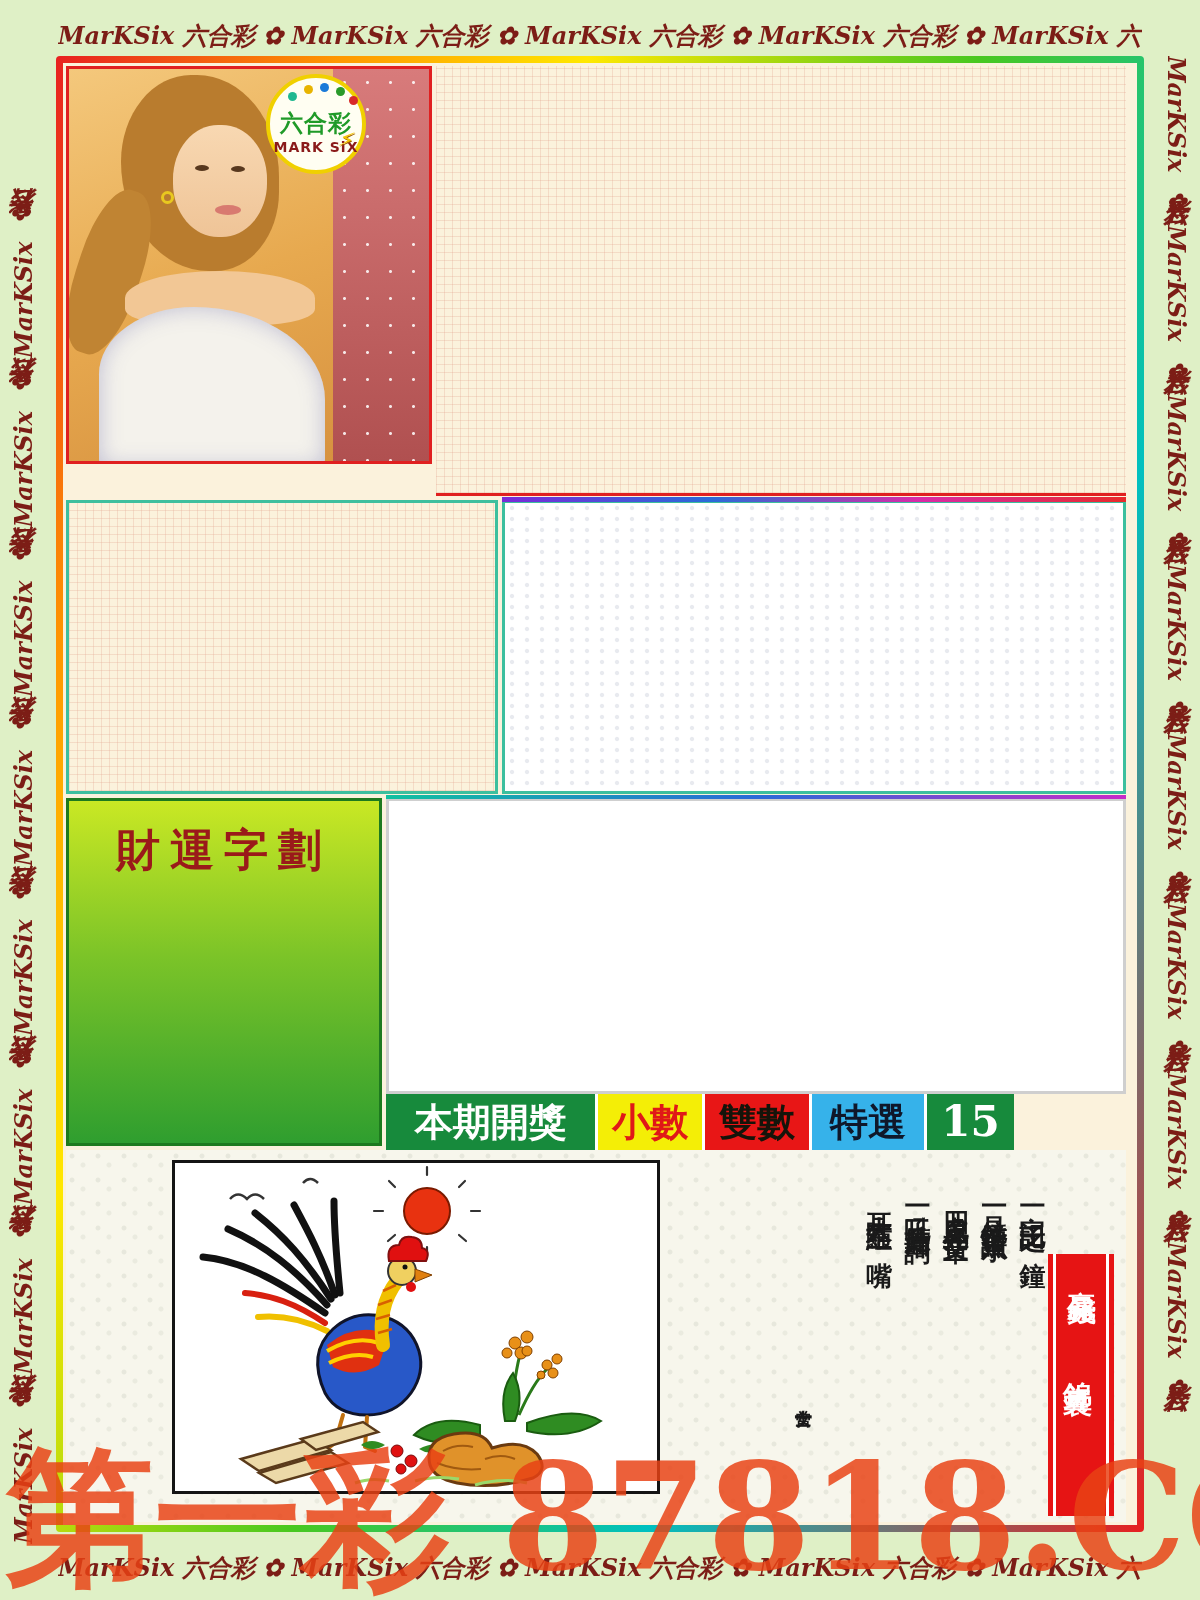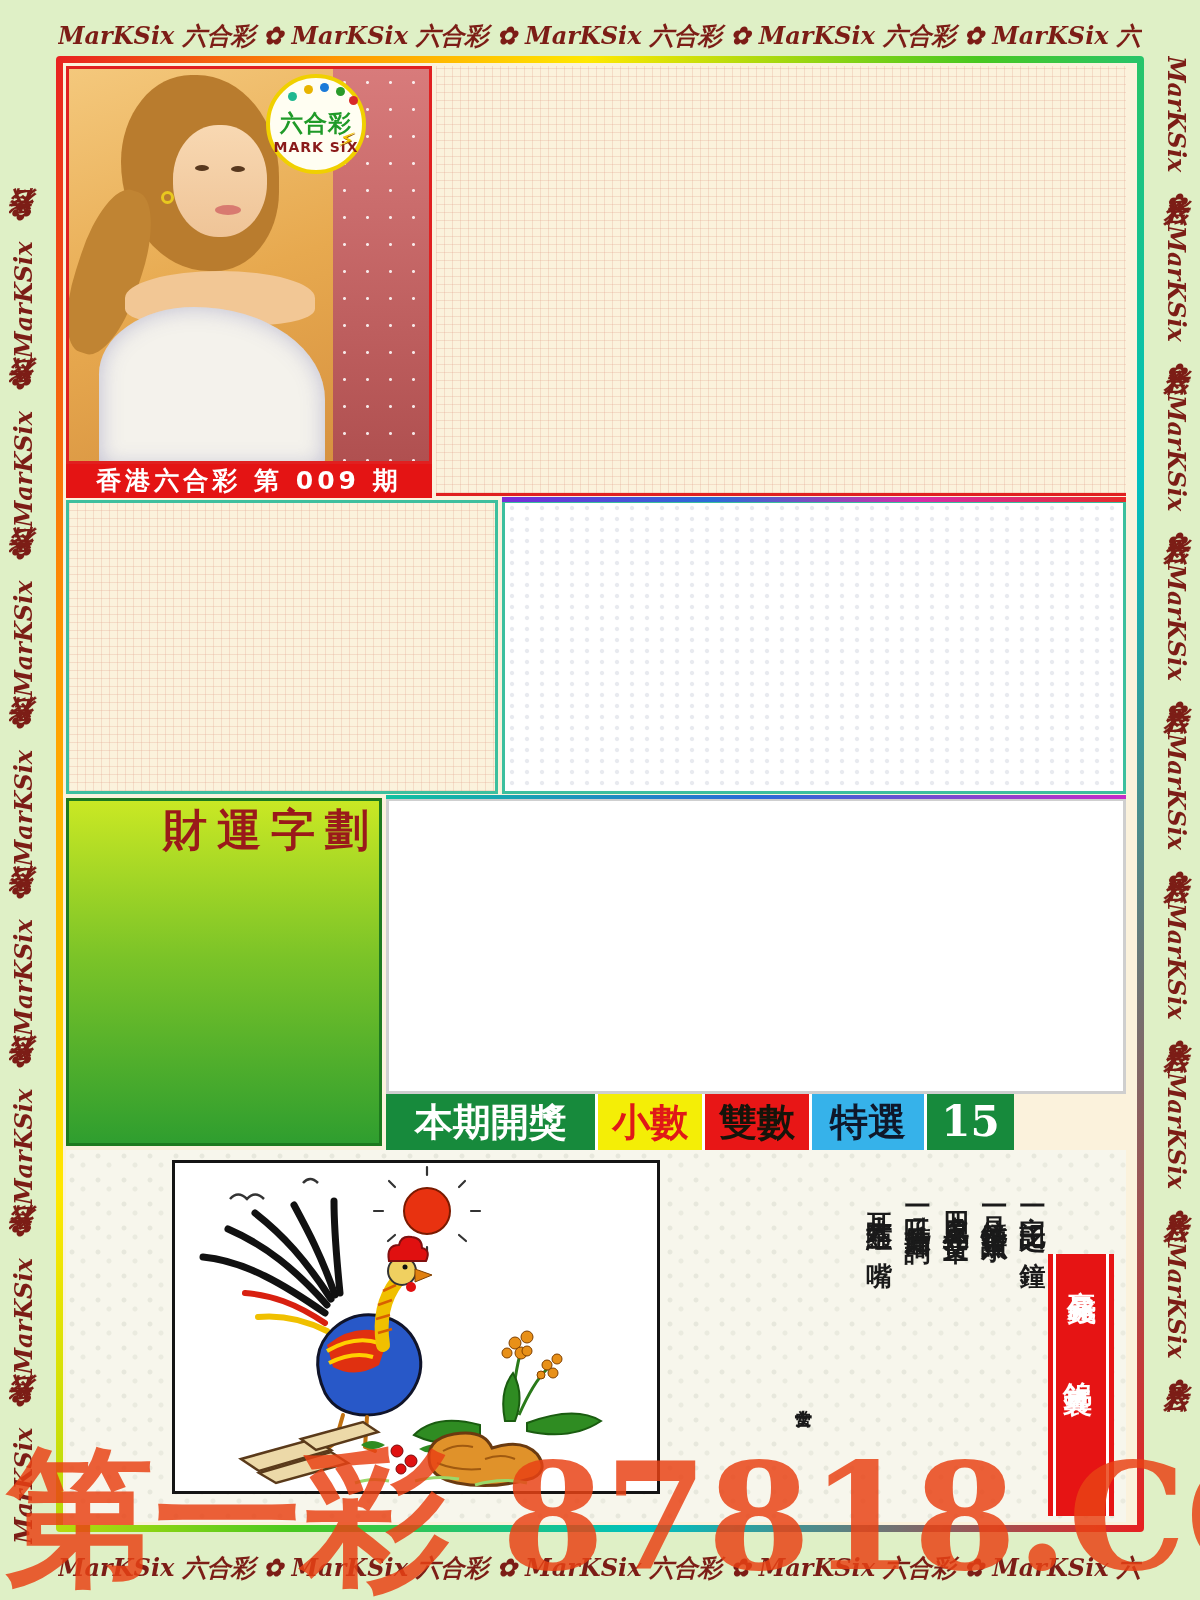--- a/index.html
+++ b/index.html
@@ -98,21 +98,21 @@
   .theater{left:502px;top:500px;width:624px;height:294px;border:3px solid #3dbf9e;z-index:3;}
   .th-accent{left:502px;top:497px;width:624px;height:5px;background:linear-gradient(90deg,#7a2ad8,#2a6ad8,#d82aa8,#e82a2a);z-index:4;}
   .woman-svg{left:508px;top:505px;width:150px;height:284px;}
   .th-title{left:662px;top:507px;width:460px;font-size:41px;font-weight:bold;letter-spacing:2px;font-family:"DejaVu Serif",serif;
     color:#ffd8ec;text-shadow:-1px -1px 0 #8ae0f0,2px 2px 0 #2a2a9a,4px 4px 3px rgba(40,40,120,.55);white-space:nowrap;}
   .joke{left:660px;top:560px;width:462px;color:#181818;font-size:29px;font-weight:bold;line-height:1.32;font-family:"DejaVu Serif",serif;}
 
   
   .fortune{left:66px;top:798px;width:316px;height:348px;border:3px solid #1e7a1e;
     background:linear-gradient(180deg,#c9e824 0%,#7cc428 45%,#2f9e2f 100%);z-index:3;text-align:center;}
-  .f-title{margin-top:0;color:#9a1a1a;font-size:44px;font-weight:bold;letter-spacing:10px;font-family:"DejaVu Serif",serif;text-align:right;}
+  .f-title{margin-top:20px;color:#9a1a1a;font-size:44px;font-weight:bold;letter-spacing:10px;font-family:"DejaVu Serif",serif;}
   .f-oval{left:128px;top:866px;width:190px;height:210px;background:#fff;border:2px solid #4a3012;border-radius:50%;
     display:flex;align-items:center;justify-content:center;}
   .f-oval .vert{font-size:45px;font-weight:bold;letter-spacing:12px;color:#111;font-family:"DejaVu Serif",serif;}
   .f-foot{left:72px;width:304px;color:#a8321e;font-size:24px;font-weight:bold;text-align:center;letter-spacing:1px;}
   .ff1{top:1078px;} .ff2{top:1111px;}
 
   
   .poembox{left:386px;top:798px;width:740px;height:296px;background:#fff;border:3px solid #cfcfcf;z-index:3;}
   .p-accent{left:386px;top:795px;width:740px;height:4px;background:linear-gradient(90deg,#10c0a0,#2a6ad8,#c82ac8);z-index:4;}
   .plabel{left:396px;top:810px;width:66px;height:278px;color:#a81414;font-size:46px;font-weight:bold;letter-spacing:6px;font-family:"DejaVu Serif",serif;}
@@ -188,21 +188,20 @@
   <div class="abs logo">
     <span class="dot d1"></span>
     <span class="dot d2"></span>
     <span class="dot d3"></span>
     <span class="dot d4"></span>
     <span class="dot d5"></span>
     <span class="cn">六合彩</span>
     <span class="en">MARK SiX</span>
     <span class="bolt">⚡</span>
   </div>
-  <div class="abs issue-bar">香港六合彩 第 009 期</div>
 
   <div class="abs topright grid-bg"></div>
   <div class="abs seal">内部提供</div>
   <div class="abs numbox">
     <span class="ball">39</span>
     <span class="ball">25</span>
     <span class="ball">30</span>
     <span class="ball">08</span>
     <span class="ball">20</span>
     <span class="ball">18</span>

